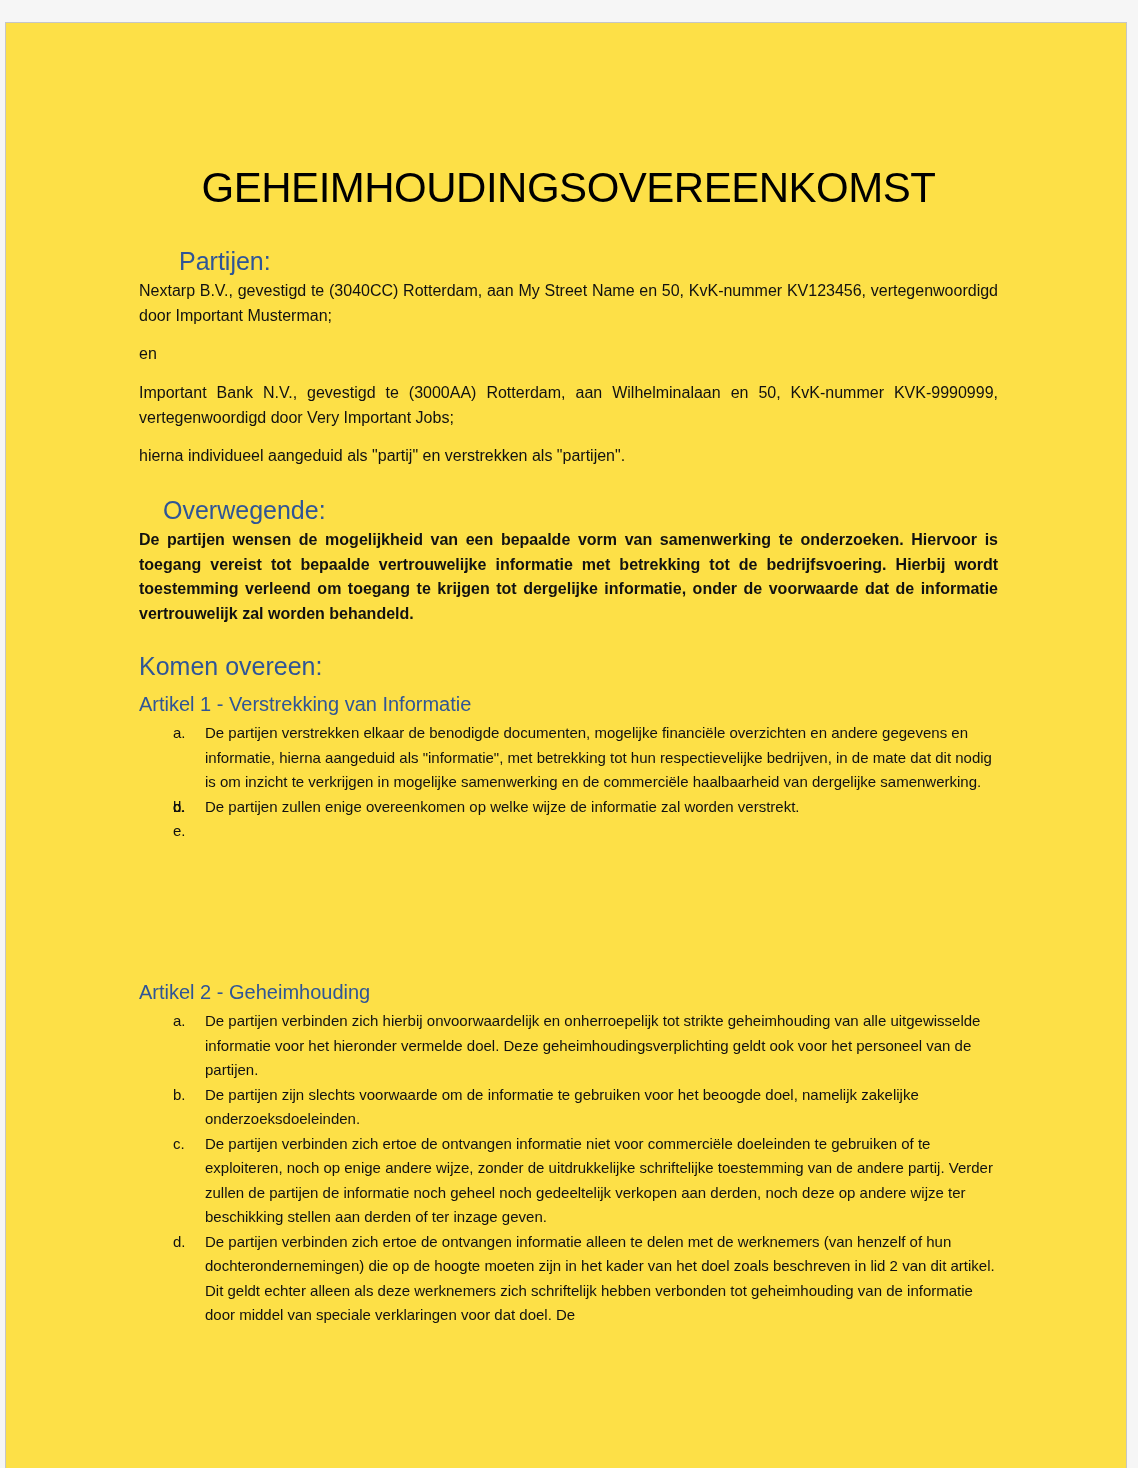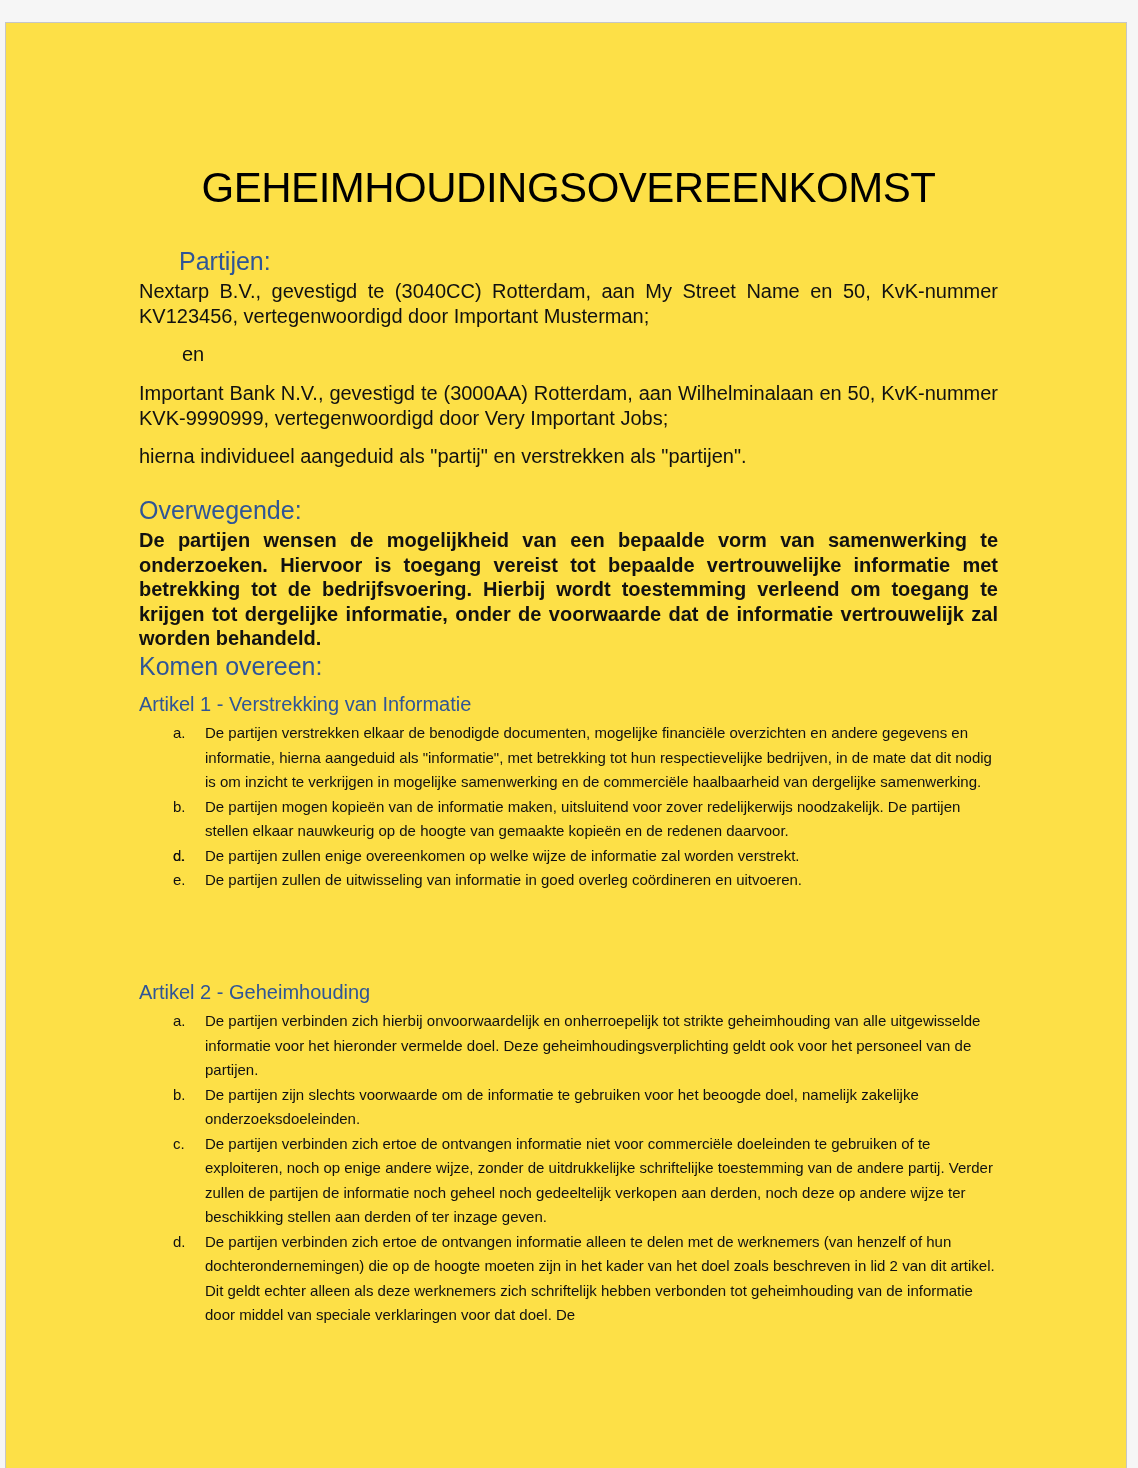--- a/index.html
+++ b/index.html
@@ -43,21 +43,21 @@
     h3.art {
       position: absolute; left: 0; margin: 0;
       font-weight: normal;
       color: #2f5597;
       font-size: 20px;
       text-align: right;
     }
     p.par {
       position: absolute; left: 0; margin: 0;
       width: 859px;
-      font-size: 20px;
+      font-size: 16px;
       line-height: 24.5px;
       text-align: justify;
       color: #111;
     }
     p.par.nojust { text-align: left; }
     ol.items {
       position: absolute; left: 0; margin: 0; padding: 0;
       width: 859px; list-style: none;
     }
     ol.items li {
@@ -74,36 +74,36 @@
 </head>
 <body>
 
 <div class="page">
   <div class="content">
 
     <h1 class="title">GEHEIMHOUDINGSOVEREENKOMST</h1>
 
     <h2 class="sec" style="top:224px;margin-left:40px;">Partijen:</h2>
     <p class="par" style="top:256px;">Nextarp B.V., gevestigd te (3040CC) Rotterdam, aan My Street Name en 50, KvK-nummer KV123456, vertegenwoordigd door Important Musterman;</p>
-    <p class="par nojust" style="top:319px;margin-left:43px;">en</p>
+    <p class="par nojust" style="top:319px;">en</p>
     <p class="par" style="top:358px;">Important Bank N.V., gevestigd te (3000AA) Rotterdam, aan Wilhelminalaan en 50, KvK-nummer KVK-9990999, vertegenwoordigd door Very Important Jobs;</p>
     <p class="par nojust" style="top:421px;">hierna individueel aangeduid als "partij" en verstrekken als "partijen".</p>
 
-    <h2 class="sec" style="top:473px;">Overwegende:</h2>
+    <h2 class="sec" style="top:473px;margin-left:24px;">Overwegende:</h2>
     <p class="par" style="top:505px;font-weight:bold;">De partijen wensen de mogelijkheid van een bepaalde vorm van samenwerking te onderzoeken. Hiervoor is toegang vereist tot bepaalde vertrouwelijke informatie met betrekking tot de bedrijfsvoering. Hierbij wordt toestemming verleend om toegang te krijgen tot dergelijke informatie, onder de voorwaarde dat de informatie vertrouwelijk zal worden behandeld.</p>
 
     <h2 class="sec" style="top:629px;">Komen overeen:</h2>
 
     <h3 class="art" style="top:670px;">Artikel 1 - Verstrekking van Informatie</h3>
     <ol class="items" style="top:698px;">
       <li><span class="mark">a.</span><span>De partijen verstrekken elkaar de benodigde documenten, mogelijke financiële overzichten en andere gegevens en informatie, hierna aangeduid als "informatie", met betrekking tot hun respectievelijke bedrijven, in de mate dat dit nodig is om inzicht te verkrijgen in mogelijke samenwerking en de commerciële haalbaarheid van dergelijke samenwerking.</span></li>
-      <li><span class="mark">b.</span><span>De partijen mogen kopieën van de informatie maken, uitsluitend voor zover redelijkerwijs noodzakelijk. De partijen stellen elkaar nauwkeurig op de hoogte van gemaakte kopieën en de redenen daarvoor.</span></li>
+      <li><span class="mark">b.</span></li>
       <li><span class="mark">c.</span></li>
       <li><span class="mark">d.</span><span>De partijen zullen enige overeenkomen op welke wijze de informatie zal worden verstrekt.</span></li>
-      <li><span class="mark">e.</span><span>De partijen zullen de uitwisseling van informatie in goed overleg coördineren en uitvoeren.</span></li>
+      <li><span class="mark">e.</span></li>
     </ol>
 
     <h3 class="art" style="top:958px;">Artikel 2 - Geheimhouding</h3>
     <ol class="items" style="top:986px;">
       <li><span class="mark">a.</span><span>De partijen verbinden zich hierbij onvoorwaardelijk en onherroepelijk tot strikte geheimhouding van alle uitgewisselde informatie voor het hieronder vermelde doel. Deze geheimhoudingsverplichting geldt ook voor het personeel van de partijen.</span></li>
       <li><span class="mark">b.</span><span>De partijen zijn slechts voorwaarde om de informatie te gebruiken voor het beoogde doel, namelijk zakelijke onderzoeksdoeleinden.</span></li>
       <li><span class="mark">c.</span><span>De partijen verbinden zich ertoe de ontvangen informatie niet voor commerciële doeleinden te gebruiken of te exploiteren, noch op enige andere wijze, zonder de uitdrukkelijke schriftelijke toestemming van de andere partij. Verder zullen de partijen de informatie noch geheel noch gedeeltelijk verkopen aan derden, noch deze op andere wijze ter beschikking stellen aan derden of ter inzage geven.</span></li>
       <li><span class="mark">d.</span><span>De partijen verbinden zich ertoe de ontvangen informatie alleen te delen met de werknemers (van henzelf of hun dochterondernemingen) die op de hoogte moeten zijn in het kader van het doel zoals beschreven in lid 2 van dit artikel. Dit geldt echter alleen als deze werknemers zich schriftelijk hebben verbonden tot geheimhouding van de informatie door middel van speciale verklaringen voor dat doel. De</span></li>
     </ol>
 

